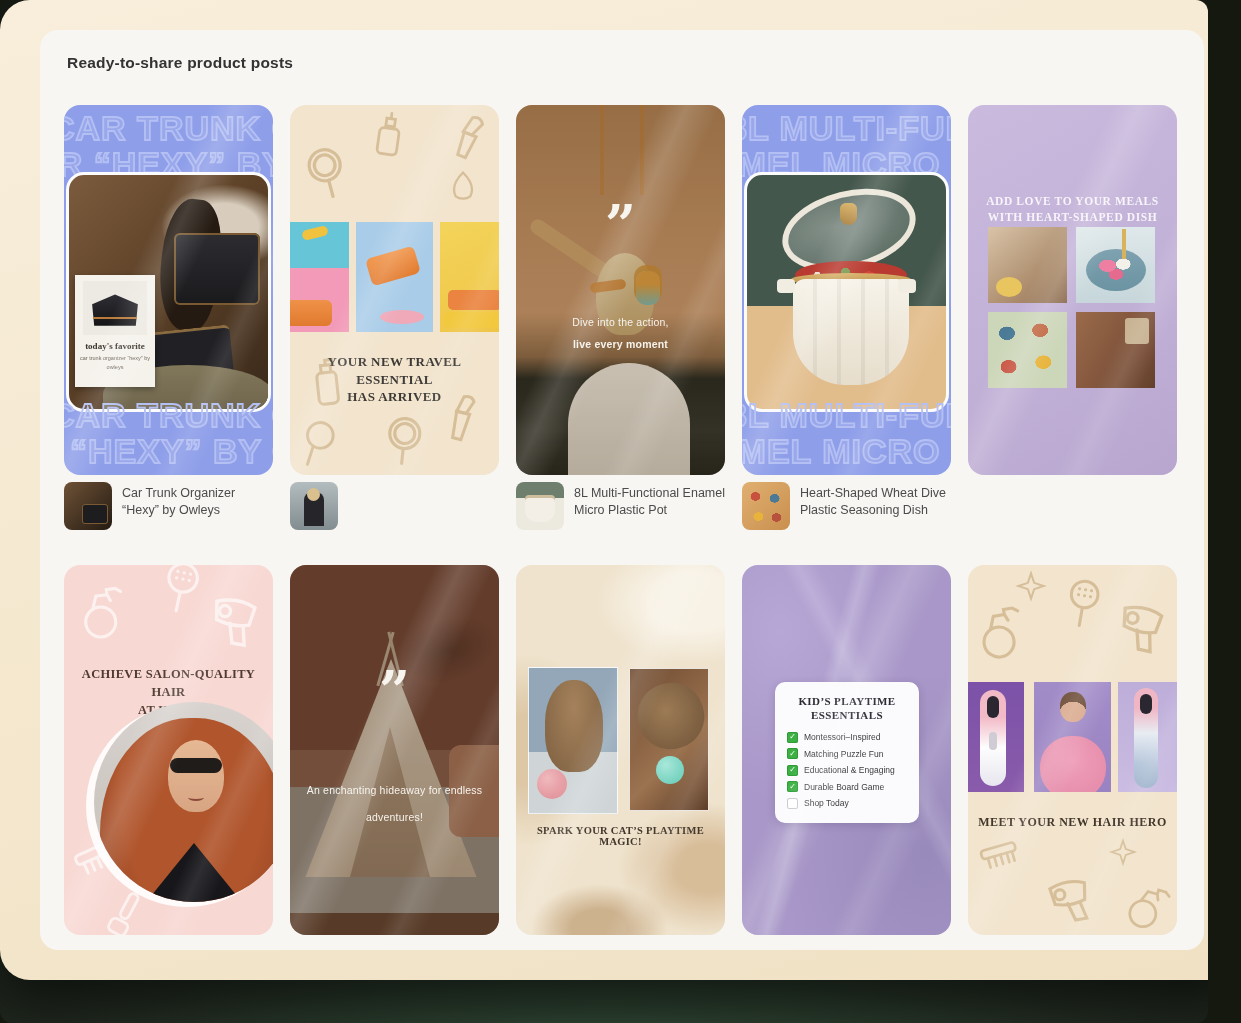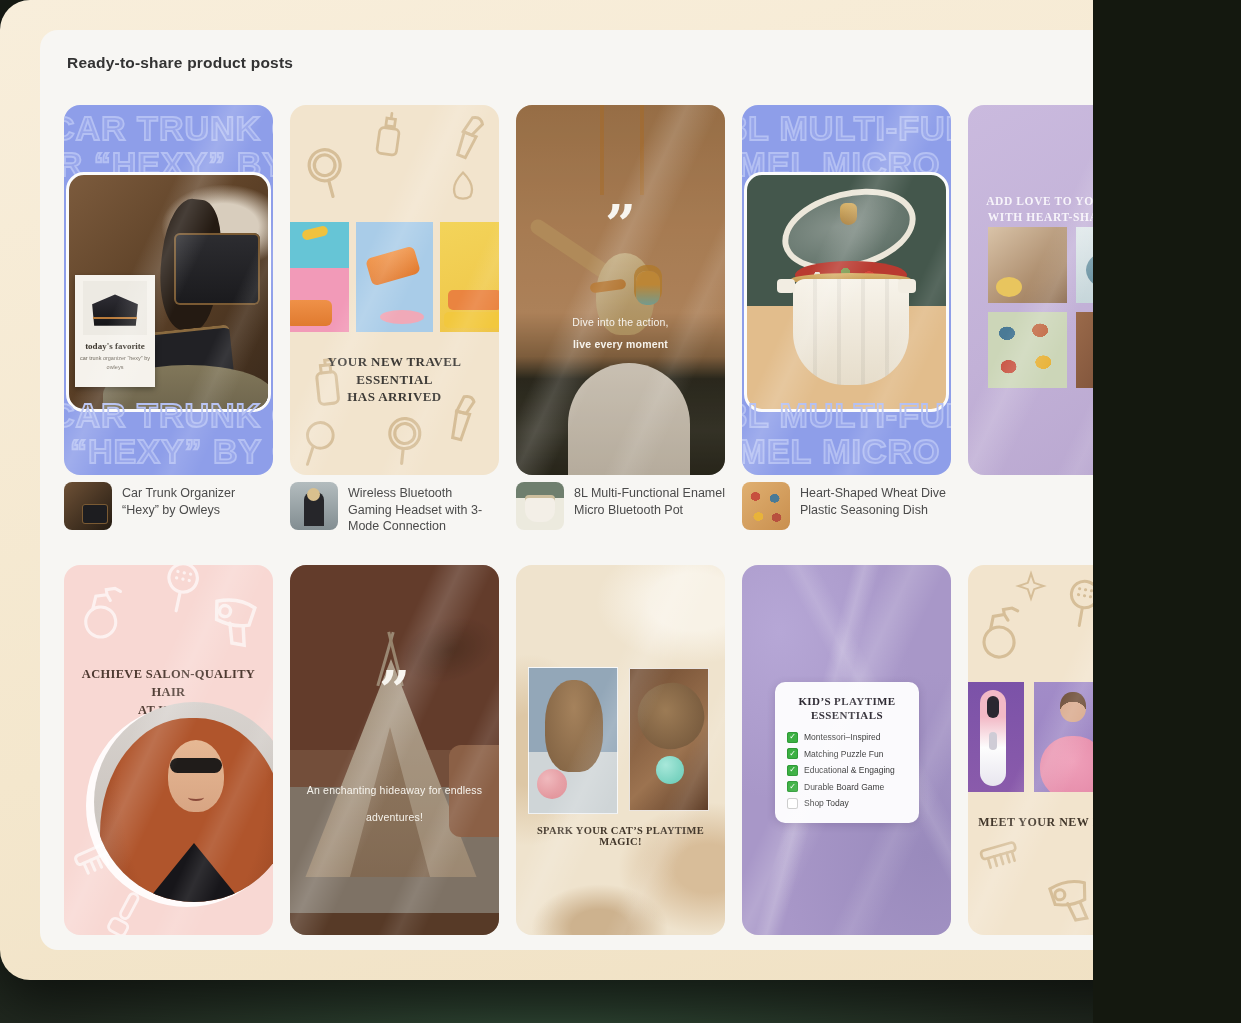--- a/index.html
+++ b/index.html
@@ -1,18 +1,18 @@
 <!DOCTYPE html>
 <html><head>
 <meta charset="utf-8">
 <style>
   * { margin:0; padding:0; box-sizing:border-box; }
   body { background:#14180f; font-family:"Liberation Sans", sans-serif; }
-  .stage { position:relative; width:1093px; height:1023px; overflow:hidden;
-           background:radial-gradient(900px 260px at 50% 104%, #33503a 0%, #232c22 55%, #171b15 100%); }
+  .stage { position:relative; width:1208px; height:1023px; overflow:hidden;
+           background:radial-gradient(900px 260px at 50% 104%, #33503a 0%, #232c22 55%, #171b15 100%);border-radius:12px; }
   .sheet { position:absolute; left:0; top:0; width:1241px; height:980px; border-radius:30px;
            background:linear-gradient(165deg,#f8eedb 0%,#f4e7cd 60%,#f0e1c4 100%);
            box-shadow:0 26px 55px rgba(0,0,0,.55); }
   .panel { position:absolute; left:40px; top:30px; width:1164px; height:920px; border-radius:18px;
            background:#f7f6f3; }
   .panel-title { position:absolute; left:27px; top:24px; font-size:15.5px; font-weight:700;
            color:#333; letter-spacing:.2px; }
   .row { position:absolute; left:24px; display:flex; gap:17px; }
   .row1 { top:75px; } .caps { top:452px; } .row2 { top:535px; }
 
@@ -382,25 +382,24 @@
         </div>
       </div>
 
       <div class="row caps">
         <div class="cap">
           <div class="thumb t1"></div>
           <div class="cap-title">Car Trunk Organizer “Hexy” by Owleys</div>
         </div>
         <div class="cap">
           <div class="thumb t3"></div>
-          <div class="cap-title">Wireless Bluetooth Gaming Headset with 3-Mode Connection</div>
         </div>
         <div class="cap">
           <div class="thumb t4"></div>
-          <div class="cap-title">8L Multi-Functional Enamel Micro Bluetooth Pot</div>
+          <div class="cap-title">8L Multi-Functional Enamel Micro Plastic Pot</div>
         </div>
         <div class="cap">
           <div class="thumb t5"></div>
           <div class="cap-title">Heart-Shaped Wheat Dive Plastic Seasoning Dish</div>
         </div>
       </div>
 
       <div class="row row2">
 
         <div class="card pink">

